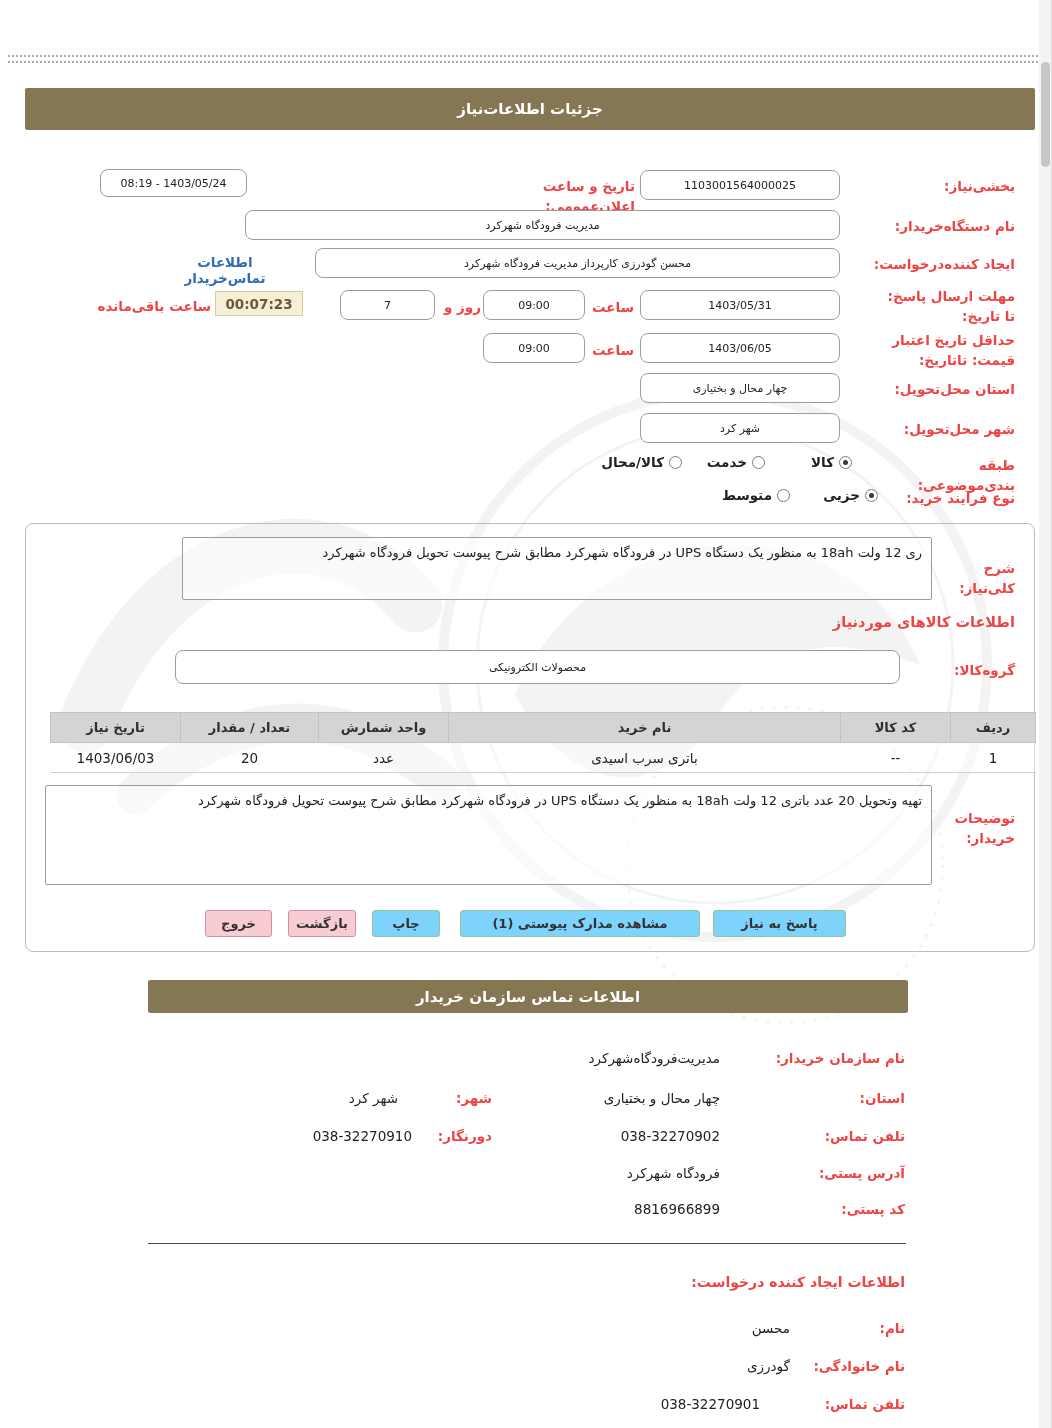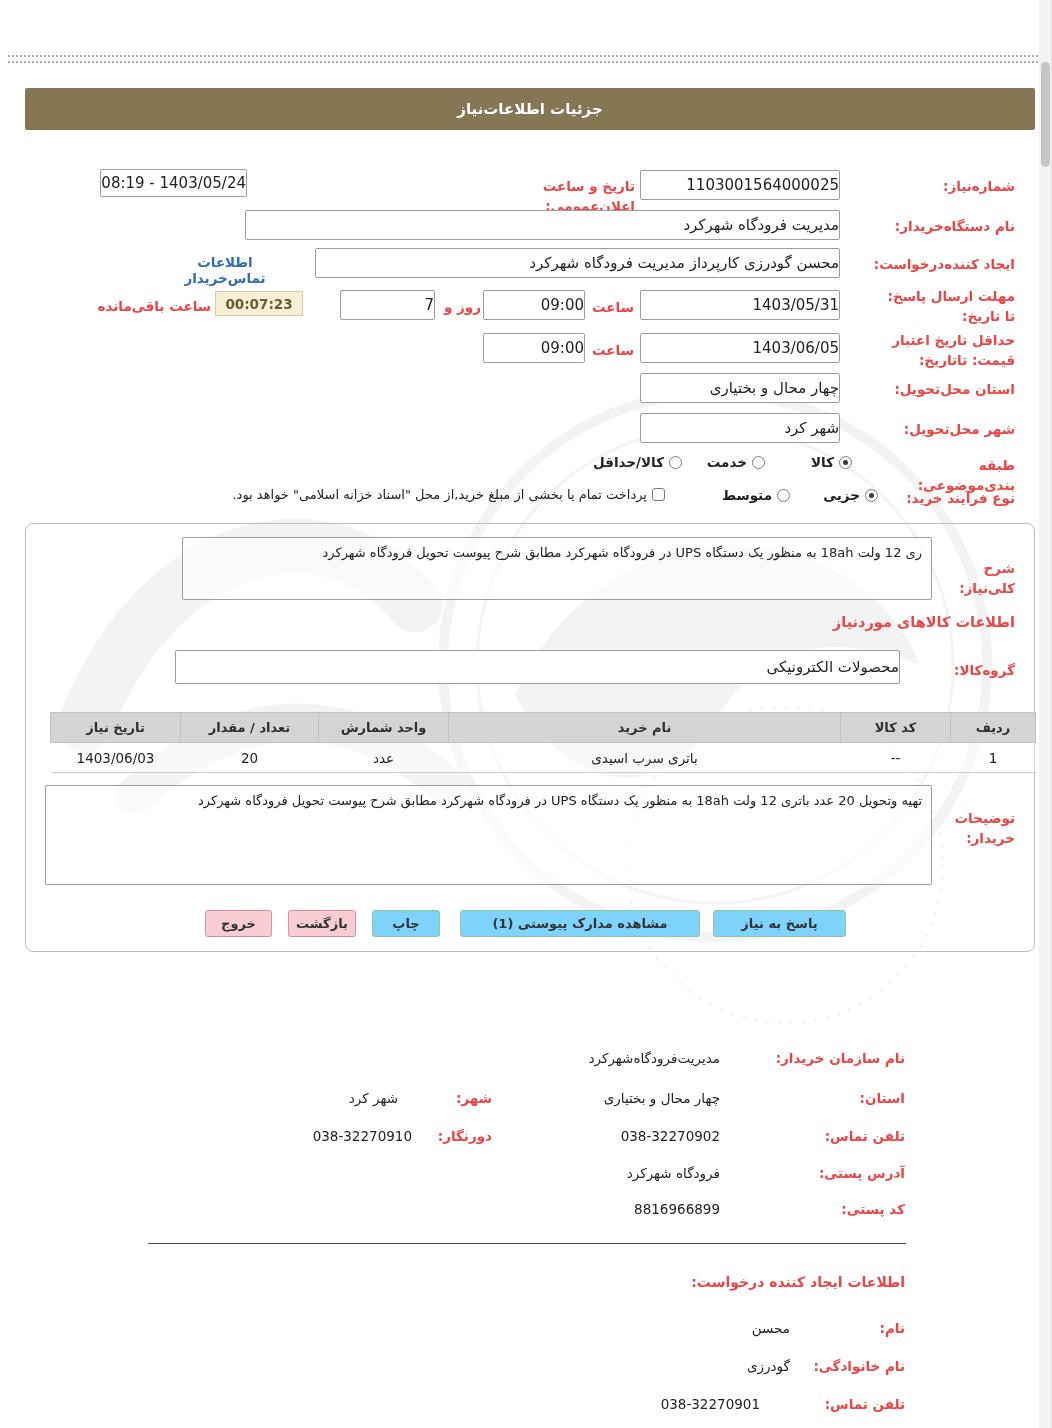--- a/index.html
+++ b/index.html
@@ -5,21 +5,21 @@
   *{margin:0;padding:0;box-sizing:border-box}
   body{background:#fff;font-family:"DejaVu Sans","Liberation Sans",sans-serif}
   .page{position:relative;width:1052px;height:1428px;background:#fff;overflow:hidden;direction:rtl;color:#222}
   .watermark{position:absolute;opacity:.075;pointer-events:none;z-index:0}
   .dots{position:absolute;left:8px;width:1030px;border-top:2px dotted #ababab;z-index:1}
   .scroll{position:absolute;left:1039px;top:0;width:13px;height:1428px;background:#f3f3f3;border-right:1px solid #e2e2e2;z-index:2}
   .thumb{position:absolute;left:2px;top:62px;width:9px;height:105px;background:#c6c6c6;border-radius:5px}
   .bar{position:absolute;background:#867754;color:#fff;font-weight:700;font-size:15px;display:flex;align-items:center;justify-content:center;border-radius:2px;z-index:1}
   .lbl{position:absolute;font-size:13.5px;font-weight:700;color:#ef4444;text-align:right;line-height:1.5;z-index:1}
   .cv{position:absolute;font-size:13.5px;color:#222;text-align:right;z-index:1;line-height:1.5}
-  .inp{position:absolute;border:1px solid #9c9c9c;border-radius:2px;background:#fff;display:flex;align-items:center;font-size:15px;color:#222;z-index:1;height:30px}
+  .inp{position:absolute;border:1px solid #9c9c9c;border-radius:8px;background:#fff;display:flex;align-items:center;justify-content:center;font-size:11px;color:#222;z-index:1;height:30px}
   .lnk{position:absolute;color:#2f6db5;font-size:13.5px;font-weight:700;cursor:pointer;z-index:1;text-align:center}
   .cd{position:absolute;background:#f6efd5;border:1px solid #d8cb9d;display:flex;align-items:center;justify-content:center;font-size:13.5px;font-weight:700;color:#6a5b36;z-index:1}
   .opt{position:absolute;display:flex;align-items:center;gap:5px;font-size:13.5px;font-weight:700;color:#222;z-index:1}
   .radio{width:13px;height:13px;border:1px solid #7a7a7a;border-radius:50%;background:#fff;position:relative;flex:none;display:inline-block}
   .radio.on::after{content:"";position:absolute;inset:3px;border-radius:50%;background:#3a3a3a}
   .chk{width:13px;height:13px;border:1px solid #7a7a7a;border-radius:3px;background:#fff;flex:none;display:inline-block}
   .panel{position:absolute;border:1px solid #bcbcbc;border-radius:8px;background:transparent;z-index:1}
   .ta{position:absolute;border:1px solid #9c9c9c;border-radius:2px;background:rgba(255,255,255,.55);padding:5px 9px;font-size:13px;color:#222;font-family:inherit;resize:none;overflow:hidden;z-index:1;text-align:right;direction:rtl;line-height:1.6}
   .btn{position:absolute;height:27px;display:flex;align-items:center;justify-content:center;font-size:13px;color:#333;border-radius:3px;cursor:pointer;z-index:1;font-weight:700}
   .btn.pink{background:#f7ccd3;border:1px solid #d2919c}
@@ -50,21 +50,21 @@
   <div class="dots" style="top:61px"></div>
 
   <div class="scroll">
     <div class="thumb"></div>
   </div>
 
   <div class="bar" style="left:25px;top:88px;width:1010px;height:42px">
     <span>جزئیات اطلاعات‌نیاز</span>
   </div>
 
-  <div class="lbl" style="left:900px;top:176px;width:115px">شماره‌نیاز:</div>
+  <div class="lbl" style="left:900px;top:176px;width:115px">بخشی‌نیاز:</div>
   <div class="inp" style="left:640px;top:170px;width:200px">
     <span dir="ltr">1103001564000025</span>
   </div>
   <div class="lbl" style="left:452px;top:176px;width:183px">تاریخ و ساعت اعلان‌عمومی:</div>
   <div class="inp" style="left:100px;top:169px;width:147px;height:28px">
     <span dir="ltr">08:19 - 1403/05/24</span>
   </div>
 
   <div class="lbl" style="left:880px;top:216px;width:135px">نام دستگاه‌خریدار:</div>
   <div class="inp" style="left:245px;top:210px;width:595px">
@@ -116,35 +116,31 @@
   <div class="opt" style="left:790px;top:454px;width:62px">
     <span class="radio on"></span>
     <span>کالا</span>
   </div>
   <div class="opt" style="left:695px;top:454px;width:70px">
     <span class="radio"></span>
     <span>خدمت</span>
   </div>
   <div class="opt" style="left:572px;top:454px;width:110px">
     <span class="radio"></span>
-    <span>کالا/حداقل</span>
+    <span>کالا/محال</span>
   </div>
 
   <div class="lbl" style="left:888px;top:488px;width:127px">نوع فرآیند خرید:</div>
   <div class="opt" style="left:805px;top:487px;width:73px">
     <span class="radio on"></span>
     <span>جزیی</span>
   </div>
   <div class="opt" style="left:705px;top:487px;width:85px">
     <span class="radio"></span>
     <span>متوسط</span>
-  </div>
-  <div class="opt" style="left:128px;top:487px;width:537px;font-weight:400;font-size:13px">
-    <span class="chk"></span>
-    <span>پرداخت تمام یا بخشی از مبلغ خرید,از محل "اسناد خزانه اسلامی" خواهد بود.</span>
   </div>
 
   <div class="panel" style="left:25px;top:523px;width:1010px;height:429px"></div>
 
   <div class="lbl" style="left:928px;top:558px;width:87px">شرح کلی‌نیاز:</div>
   <textarea class="ta" style="left: 182px; top: 537px; width: 750px; height: 63px;">ری 12 ولت 18ah به منظور یک دستگاه UPS در فرودگاه شهرکرد مطابق شرح پیوست تحویل فرودگاه شهرکرد</textarea>
 
   <div class="lbl title2" style="left:810px;top:612px;width:205px">اطلاعات کالاهای موردنیاز</div>
   <div class="lbl" style="left:938px;top:660px;width:77px">گروه‌کالا:</div>
   <div class="inp" style="left:175px;top:650px;width:725px;height:34px">
@@ -184,20 +180,23 @@
 
   <div class="lbl" style="left:935px;top:808px;width:80px">توضیحات خریدار:</div>
   <textarea class="ta" style="left: 45px; top: 785px; width: 887px; height: 100px;">تهیه وتحویل 20 عدد باتری 12 ولت 18ah به منظور یک دستگاه UPS در فرودگاه شهرکرد مطابق شرح پیوست تحویل فرودگاه شهرکرد</textarea>
 
   <div class="btn green" style="left:713px;top:910px;width:133px">پاسخ به نیاز</div>
   <div class="btn green" style="left:460px;top:910px;width:240px">مشاهده مدارک پیوستی (1)</div>
   <div class="btn green" style="left:372px;top:910px;width:68px">چاپ</div>
   <div class="btn pink" style="left:288px;top:910px;width:68px">بازگشت</div>
   <div class="btn pink" style="left:205px;top:910px;width:67px">خروج</div>
 
+  <div class="bar" style="left:148px;top:980px;width:760px;height:33px">
+    <span>اطلاعات تماس سازمان خریدار</span>
+  </div>
 
   <div class="lbl" style="left:770px;top:1048px;width:135px">نام سازمان خریدار:</div>
   <div class="cv" style="left:560px;top:1048px;width:160px">مدیریت‌فرودگاه‌شهرکرد</div>
 
   <div class="lbl" style="left:845px;top:1088px;width:60px">استان:</div>
   <div class="cv" style="left:575px;top:1088px;width:145px">چهار محال و بختیاری</div>
   <div class="lbl" style="left:450px;top:1088px;width:42px">شهر:</div>
   <div class="cv" style="left:330px;top:1088px;width:68px">شهر کرد</div>
 
   <div class="lbl" style="left:818px;top:1126px;width:87px">تلفن تماس:</div>

